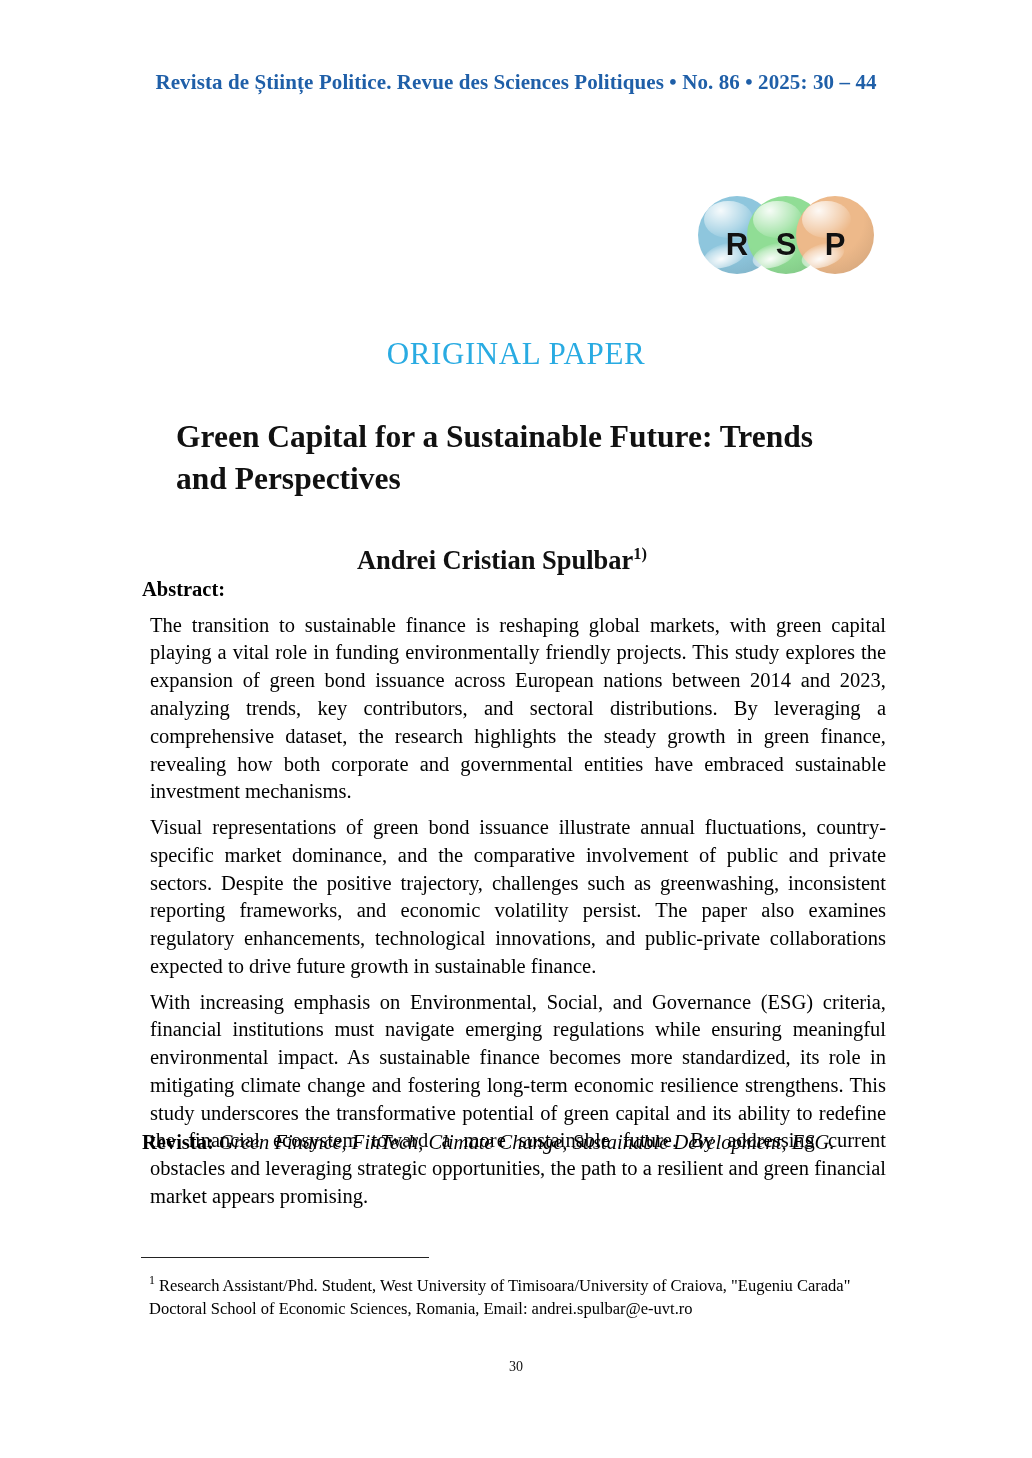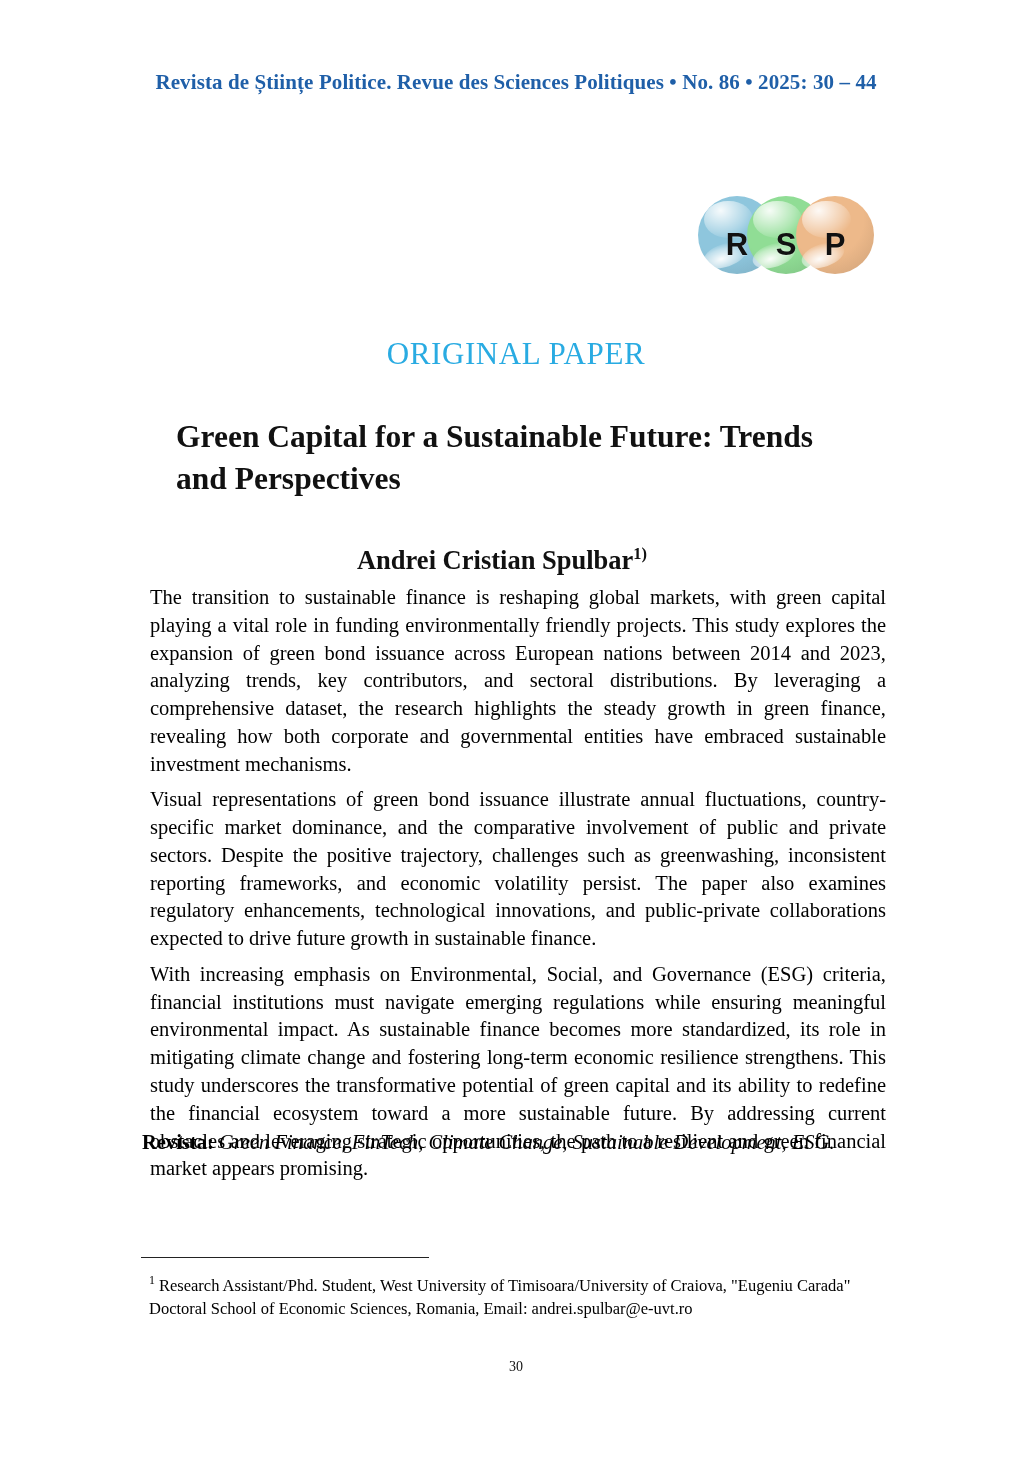--- a/index.html
+++ b/index.html
@@ -225,20 +225,21 @@
 
   <div class="article-type" style="color: rgb(41, 171, 226);">ORIGINAL PAPER</div>
 
   <div class="title">Green Capital for a Sustainable Future: Trends and Perspectives</div>
 
   <div class="author">
     <span>Andrei Cristian Spulbar</span><sup>1)</sup>
   </div>
 
   <div class="abstract-block">
+    <div class="abstract-label">Abstract:</div>
     <p class="abstract-para">The transition to sustainable finance is reshaping global markets, with green capital playing a vital role in funding environmentally friendly projects. This study explores the expansion of green bond issuance across European nations between 2014 and 2023, analyzing trends, key contributors, and sectoral distributions. By leveraging a comprehensive dataset, the research highlights the steady growth in green finance, revealing how both corporate and governmental entities have embraced sustainable investment mechanisms.</p>
     <p class="abstract-para">Visual representations of green bond issuance illustrate annual fluctuations, country-specific market dominance, and the comparative involvement of public and private sectors. Despite the positive trajectory, challenges such as greenwashing, inconsistent reporting frameworks, and economic volatility persist. The paper also examines regulatory enhancements, technological innovations, and public-private collaborations expected to drive future growth in sustainable finance.</p>
     <p class="abstract-para">With increasing emphasis on Environmental, Social, and Governance (ESG) criteria, financial institutions must navigate emerging regulations while ensuring meaningful environmental impact. As sustainable finance becomes more standardized, its role in mitigating climate change and fostering long-term economic resilience strengthens. This study underscores the transformative potential of green capital and its ability to redefine the financial ecosystem toward a more sustainable future. By addressing current obstacles and leveraging strategic opportunities, the path to a resilient and green financial market appears promising.</p>
   </div>
 
   <div class="keywords">
     <span class="kw-label">Revista:</span>
     <span class="kw-body">Green Finance, FinTech, Climate Change, Sustainable Development, ESG.</span>
   </div>
 

